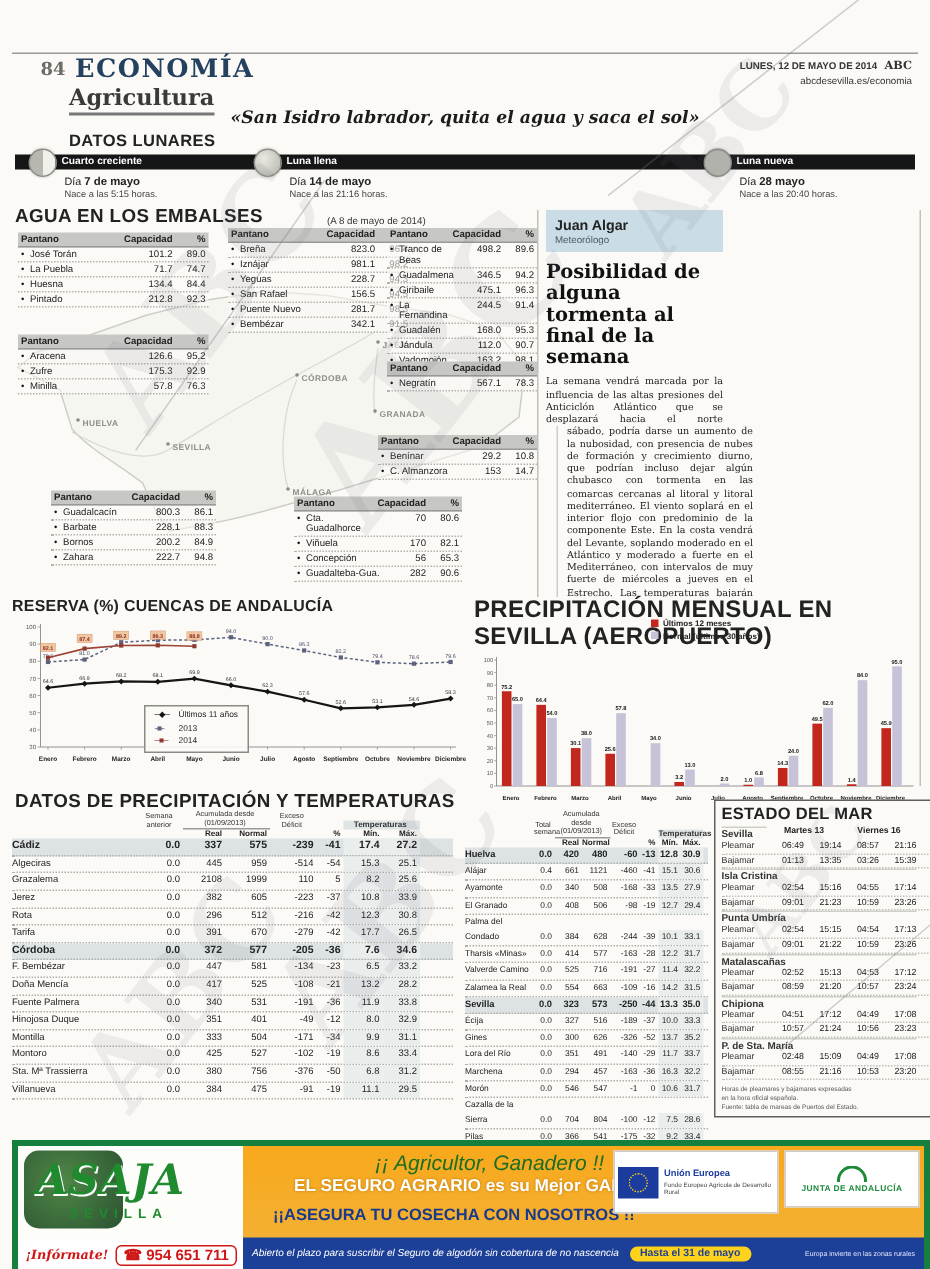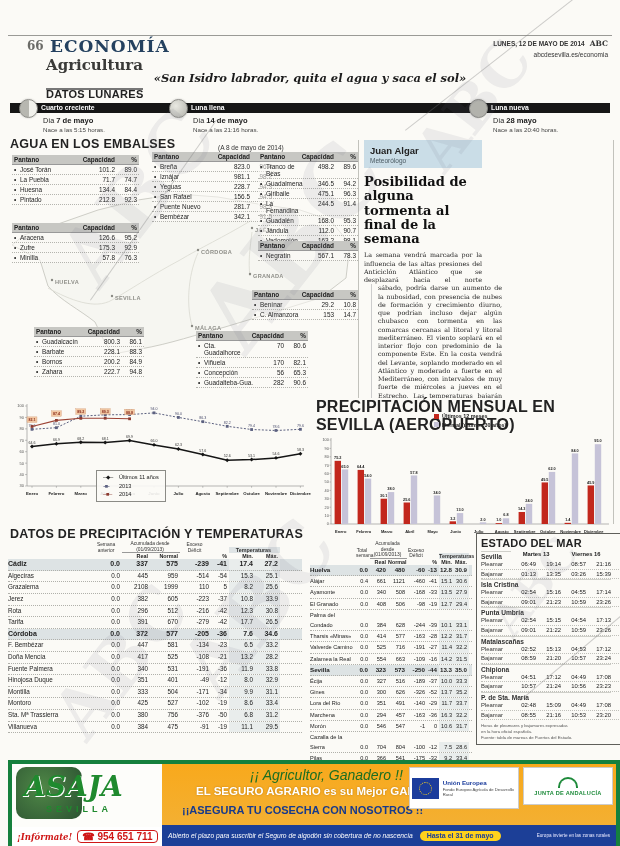--- a/index.html
+++ b/index.html
@@ -6,21 +6,21 @@
   .page{position:relative;width:620px;height:846px;background:#fbfaf6;overflow:hidden;
         font-family:"Liberation Sans",sans-serif;color:#222;}
   .wm{position:absolute;font-family:"DejaVu Serif",serif;font-weight:bold;
       color:rgba(110,110,125,0.10);transform:rotate(-52deg);pointer-events:none;z-index:5;}
   .scratch{position:absolute;background:rgba(120,120,120,0.35);height:1px;transform-origin:0 0;z-index:6;}
 
   
   .hdr-rule{position:absolute;left:8px;right:8px;top:35px;border-top:1px solid #9a9a96;}
   .pagenum{position:absolute;left:27px;top:39px;font-family:"DejaVu Serif",serif;font-size:12px;color:#6b6b67;font-weight:bold;}
   .section-title{position:absolute;left:50px;top:36px;font-family:"DejaVu Serif",serif;font-size:17px;letter-spacing:1px;color:#24415f;font-weight:bold;}
-  .subsection{position:absolute;left:46px;top:56px;font-family:"DejaVu Serif",serif;font-size:15px;color:#3a3a38;font-weight:bold;border-bottom:2px solid #777;padding-bottom:14px;}
+  .subsection{position:absolute;left:46px;top:56px;font-family:"DejaVu Serif",serif;font-size:15px;color:#3a3a38;font-weight:bold;border-bottom:2px solid #777;padding-bottom:1px;}
   .dateline{position:absolute;right:12px;top:39px;text-align:right;font-size:6.5px;color:#333;line-height:1.4;}
   .dateline .d1{font-weight:bold;}
   .dateline .brand{font-family:"DejaVu Serif",serif;font-weight:bold;font-size:7.5px;margin-left:5px;}
   .quote{position:absolute;left:0;right:0;top:71px;text-align:center;font-family:"DejaVu Serif",serif;
          font-style:italic;font-weight:bold;font-size:11.5px;color:#1c1c1c;}
 
   
   .lunar-title{position:absolute;left:10px;top:88px;font-size:11px;font-weight:bold;letter-spacing:.3px;margin-left:36px;}
   .lunar-strip{position:absolute;left:10px;right:10px;top:101px;height:36px;}
   .lunar-bar{position:absolute;left:0;right:0;top:2px;height:10px;background:#161616;}
@@ -143,21 +143,21 @@
   <div class="wm" style="left:175px;top:190px;font-size:95px;">ABC</div>
   <div class="wm" style="left:400px;top:70px;font-size:60px;">ABC</div>
   <div class="wm" style="left:160px;top:560px;font-size:80px;">ABC</div>
   <div class="wm" style="left:35px;top:620px;font-size:70px;">ABC</div>
   <div class="wm" style="left:480px;top:560px;font-size:45px;">ABC</div>
   <div class="scratch" style="left:405px;top:130px;width:260px;transform:rotate(-38deg);"></div>
   <div class="scratch" style="left:90px;top:300px;width:220px;transform:rotate(-55deg);"></div>
   <div class="scratch" style="left:520px;top:700px;width:160px;transform:rotate(-40deg);"></div>
 
   <div class="hdr-rule"></div>
-  <div class="pagenum">66</div>
+  <div class="pagenum">84</div>
   <div class="section-title">ECONOMÍA</div>
   <div class="subsection">Agricultura</div>
   <div class="dateline">
     <div><span class="d1">LUNES, 12 DE MAYO DE 2014</span><span class="brand">ABC</span></div>
     <div>abcdesevilla.es/economia</div>
   </div>
   <div class="quote">«San Isidro labrador, quita el agua y saca el sol»</div>
 
   <div class="lunar-title">DATOS LUNARES</div>
   <div class="lunar-strip">
@@ -453,20 +453,21 @@
         <div class="author-name">Juan Algar</div>
         <div class="author-role">Meteorólogo</div>
       </div>
       <div class="fc-headline">Posibilidad de alguna tormenta al final de la semana</div>
       <div class="fc-text">La semana vendrá marcada por la influencia de las altas presiones del Anticiclón Atlántico que se desplazará hacia el norte peninsular, por lo que la estabilidad atmosférica será la nota dominante. No obstante, no se descarta que al final de la semana se acerque al Golfo de Cádiz un embolsamiento de aire frío en las capas intermedias de la troposfera que podría traer cierta inestabilidad a las comarcas del sur. Con esta situación atmosférica de lunes a sábado predominarán los cielos despejados o poco nubosos. Para el domingo, puede incluso en la tarde del</div>
     </div>
     <div class="fc-col2 fc-text">sábado, podría darse un aumento de la nubosidad, con presencia de nubes de formación y crecimiento diurno, que podrían incluso dejar algún chubasco con tormenta en las comarcas cercanas al litoral y litoral mediterráneo. El viento soplará en el interior flojo con predominio de la componente Este. En la costa vendrá del Levante, soplando moderado en el Atlántico y moderado a fuerte en el Mediterráneo, con intervalos de muy fuerte de miércoles a jueves en el Estrecho. Las temperaturas bajarán un par de grados hasta el miércoles, y repuntarán durante el resto de la semana. En resumen, tiempo seco, puede que con alguna tormenta a final de semana en las comarcas cercanas al litoral, sobre todo en el del Mediterráneo, y temperaturas por debajo de la media, es decir, por encima de la media pero dentro de la normalidad.</div>
   </div>
 
   <div class="chart-box res-box">
+    <div class="chart-title">RESERVA (%) CUENCAS DE ANDALUCÍA</div>
     <svg id="res-svg" width="304" height="112">
         <line x1="19" y1="6" x2="19" y2="88" stroke="#888" stroke-width="0.6"></line>
         <line x1="19" y1="88" x2="296" y2="88" stroke="#888" stroke-width="0.6"></line>
         <line x1="17" y1="8" x2="19" y2="8" stroke="#888" stroke-width="0.5"></line>
         <text x="16" y="9.4" font-size="4" text-anchor="end" fill="#555">100</text>
         <line x1="17" y1="19.428571428571427" x2="19" y2="19.428571428571427" stroke="#888" stroke-width="0.5"></line>
         <text x="16" y="20.828571428571426" font-size="4" text-anchor="end" fill="#555">90</text>
         <line x1="17" y1="30.857142857142854" x2="19" y2="30.857142857142854" stroke="#888" stroke-width="0.5"></line>
         <text x="16" y="32.25714285714285" font-size="4" text-anchor="end" fill="#555">80</text>
         <line x1="17" y1="42.285714285714285" x2="19" y2="42.285714285714285" stroke="#888" stroke-width="0.5"></line>

